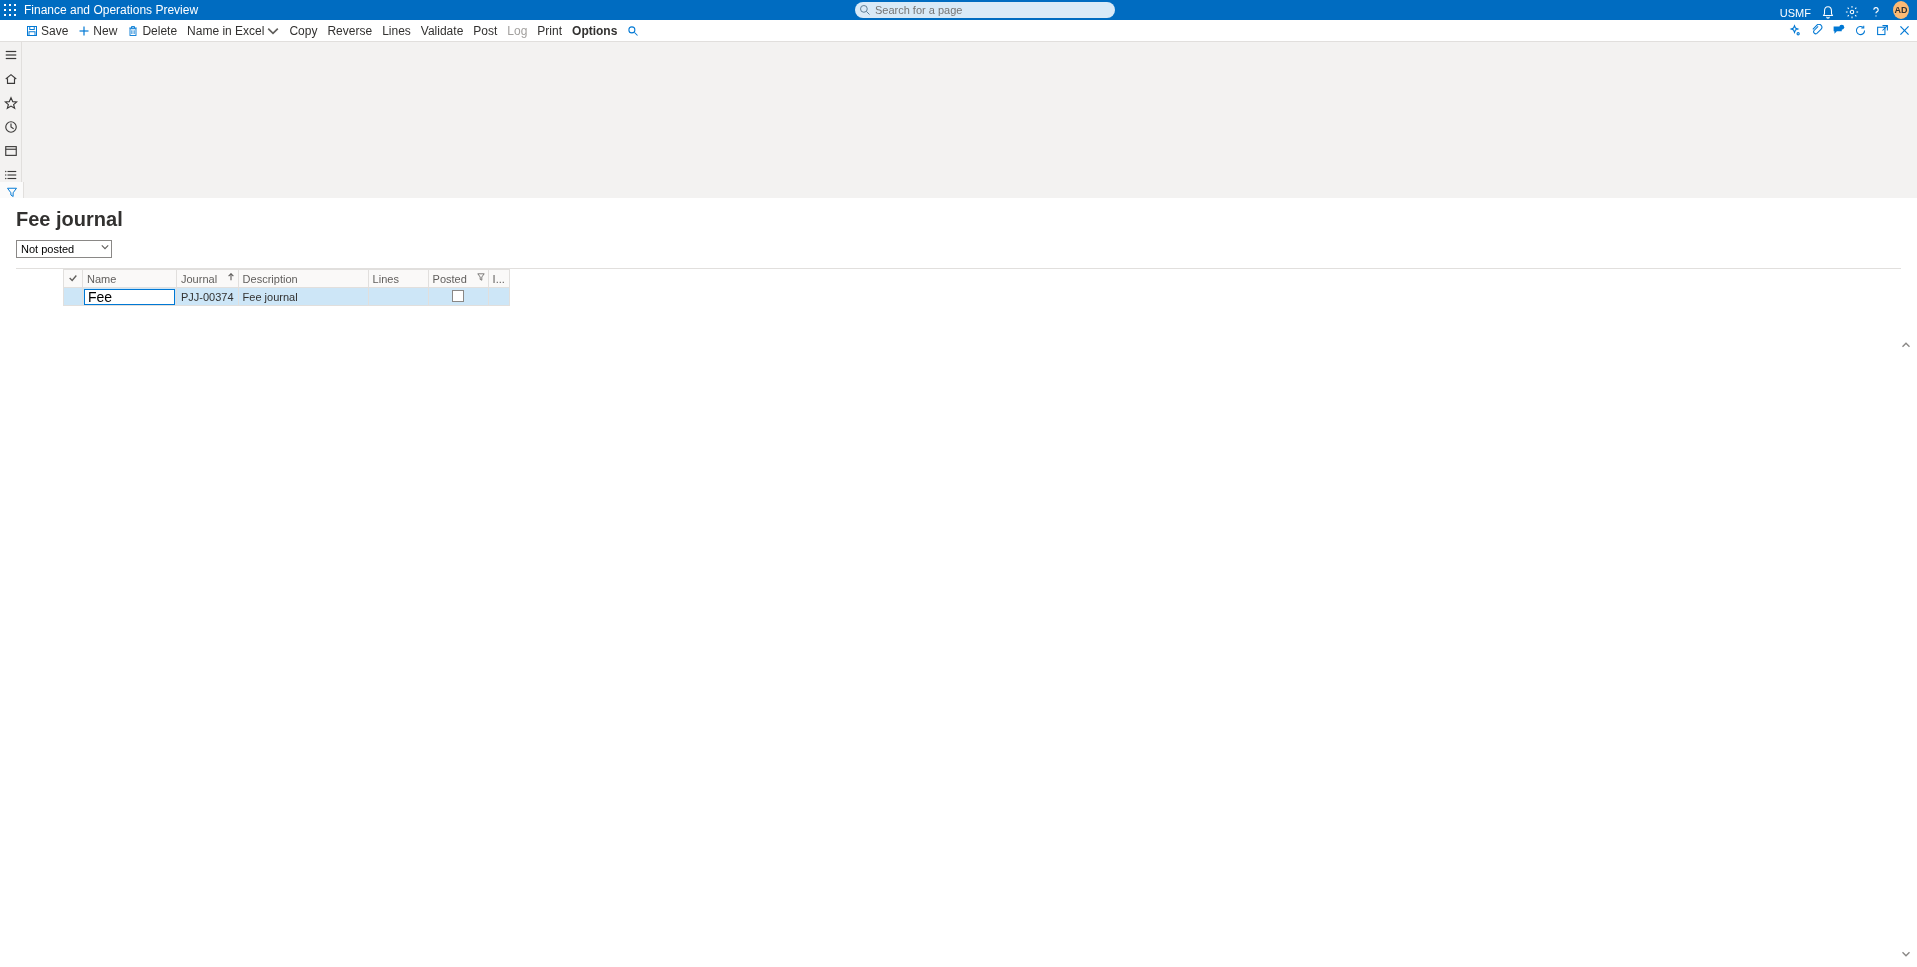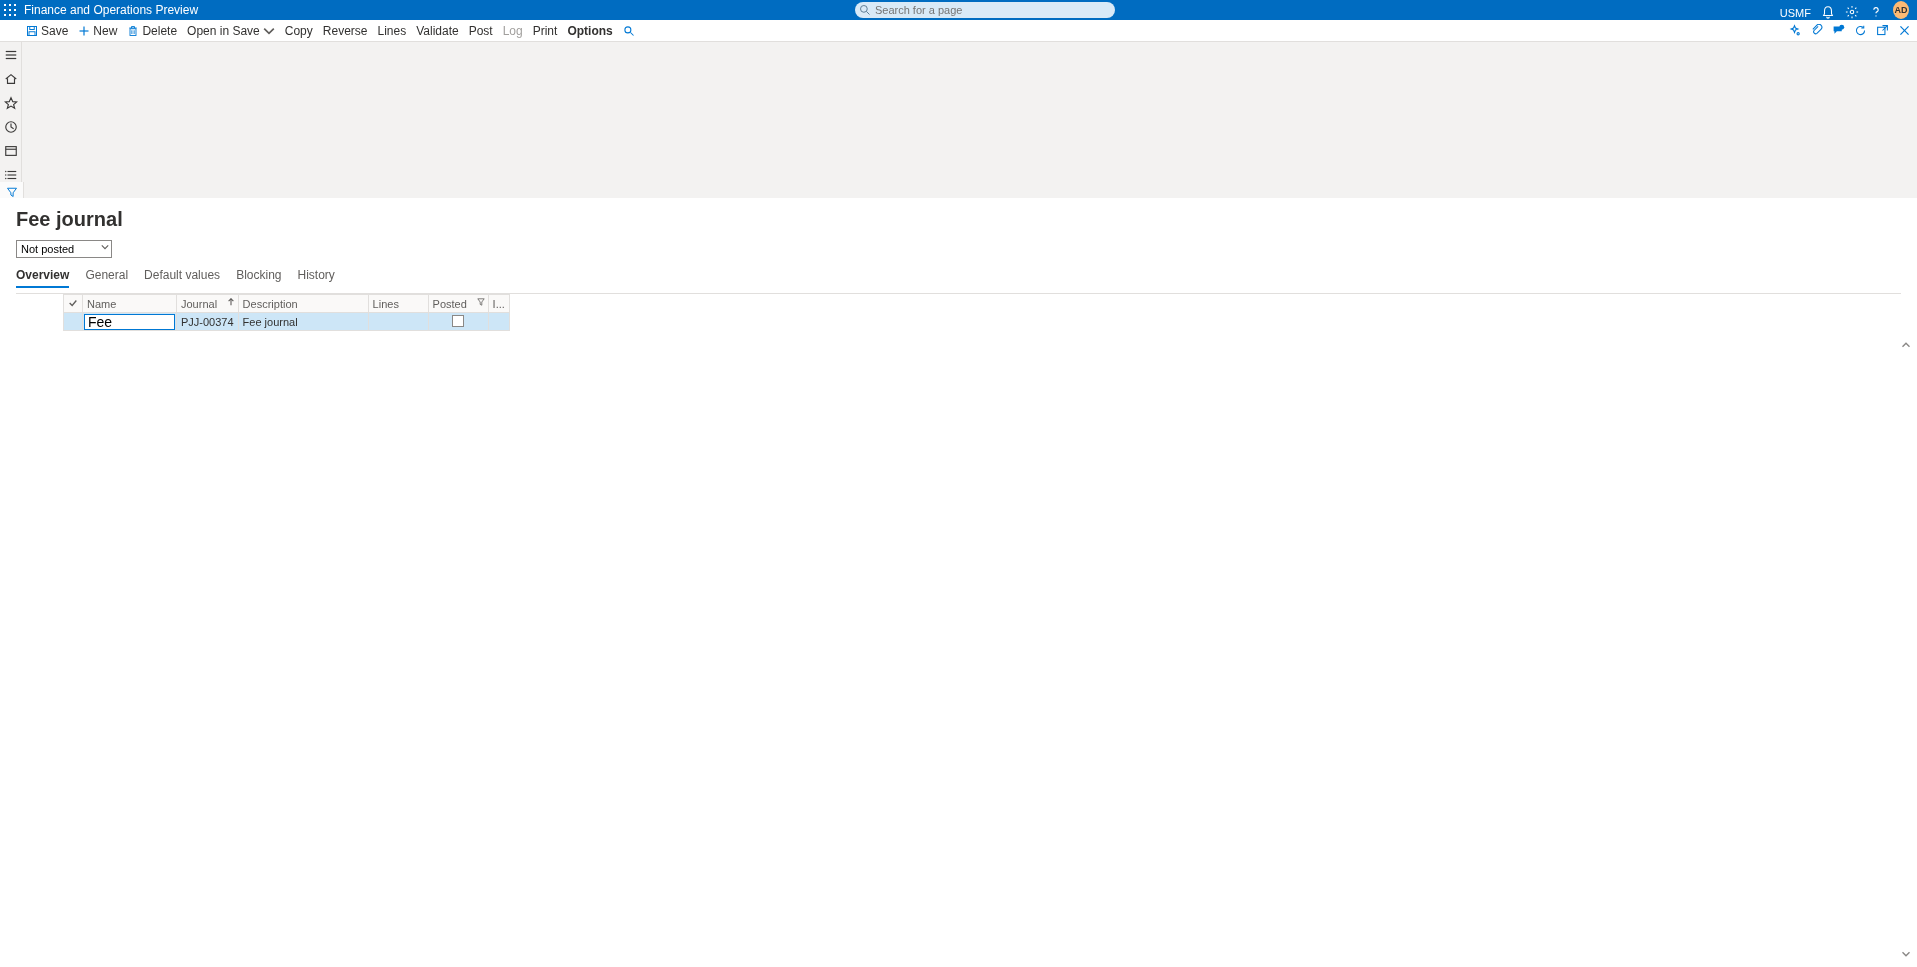--- a/index.html
+++ b/index.html
@@ -160,21 +160,21 @@
     <span class="action-item">
       <svg class="blue" viewBox="0 0 16 16" fill="none" stroke="currentColor" stroke-width="1.2">
           <rect x="4" y="5" width="8" height="9"></rect>
           <path d="M3 4h10M6 4V2h4v2"></path>
           <line x1="6.5" y1="7" x2="6.5" y2="12"></line>
           <line x1="9.5" y1="7" x2="9.5" y2="12"></line>
         </svg>
       <span>Delete</span>
     </span>
     <span class="action-item">
-      <span>Open in Save</span>
+      <span>Name in Excel</span>
       <svg class="caret" viewBox="0 0 10 10" fill="none" stroke="#605e5c" stroke-width="1.4">
           <polyline points="1,3 5,7 9,3"></polyline>
         </svg>
     </span>
     <span class="action-item">
         <span>Copy</span>
       </span>
     <span class="action-item">
         <span>Reverse</span>
       </span>
@@ -288,27 +288,20 @@
 
       <div class="show-select-wrap">
         <select class="show-select">
           <option>Not posted</option>
         </select>
         <svg class="dd" viewBox="0 0 10 10" fill="none" stroke="currentColor" stroke-width="1.4">
             <polyline points="1,3 5,7 9,3"></polyline>
           </svg>
       </div>
 
-      <div class="tabs">
-        <div class="tab active">Overview</div>
-        <div class="tab">General</div>
-        <div class="tab">Default values</div>
-        <div class="tab">Blocking</div>
-        <div class="tab">History</div>
-      </div>
 
       <div class="grid">
         <table class="g">
           <thead>
             <tr>
               <th class="col-sel">
                 <svg viewBox="0 0 12 12" width="10" height="10" stroke="#605e5c" stroke-width="1.6" fill="none">
                     <polyline points="2,6 5,9 10,3"></polyline>
                   </svg>
               </th>

